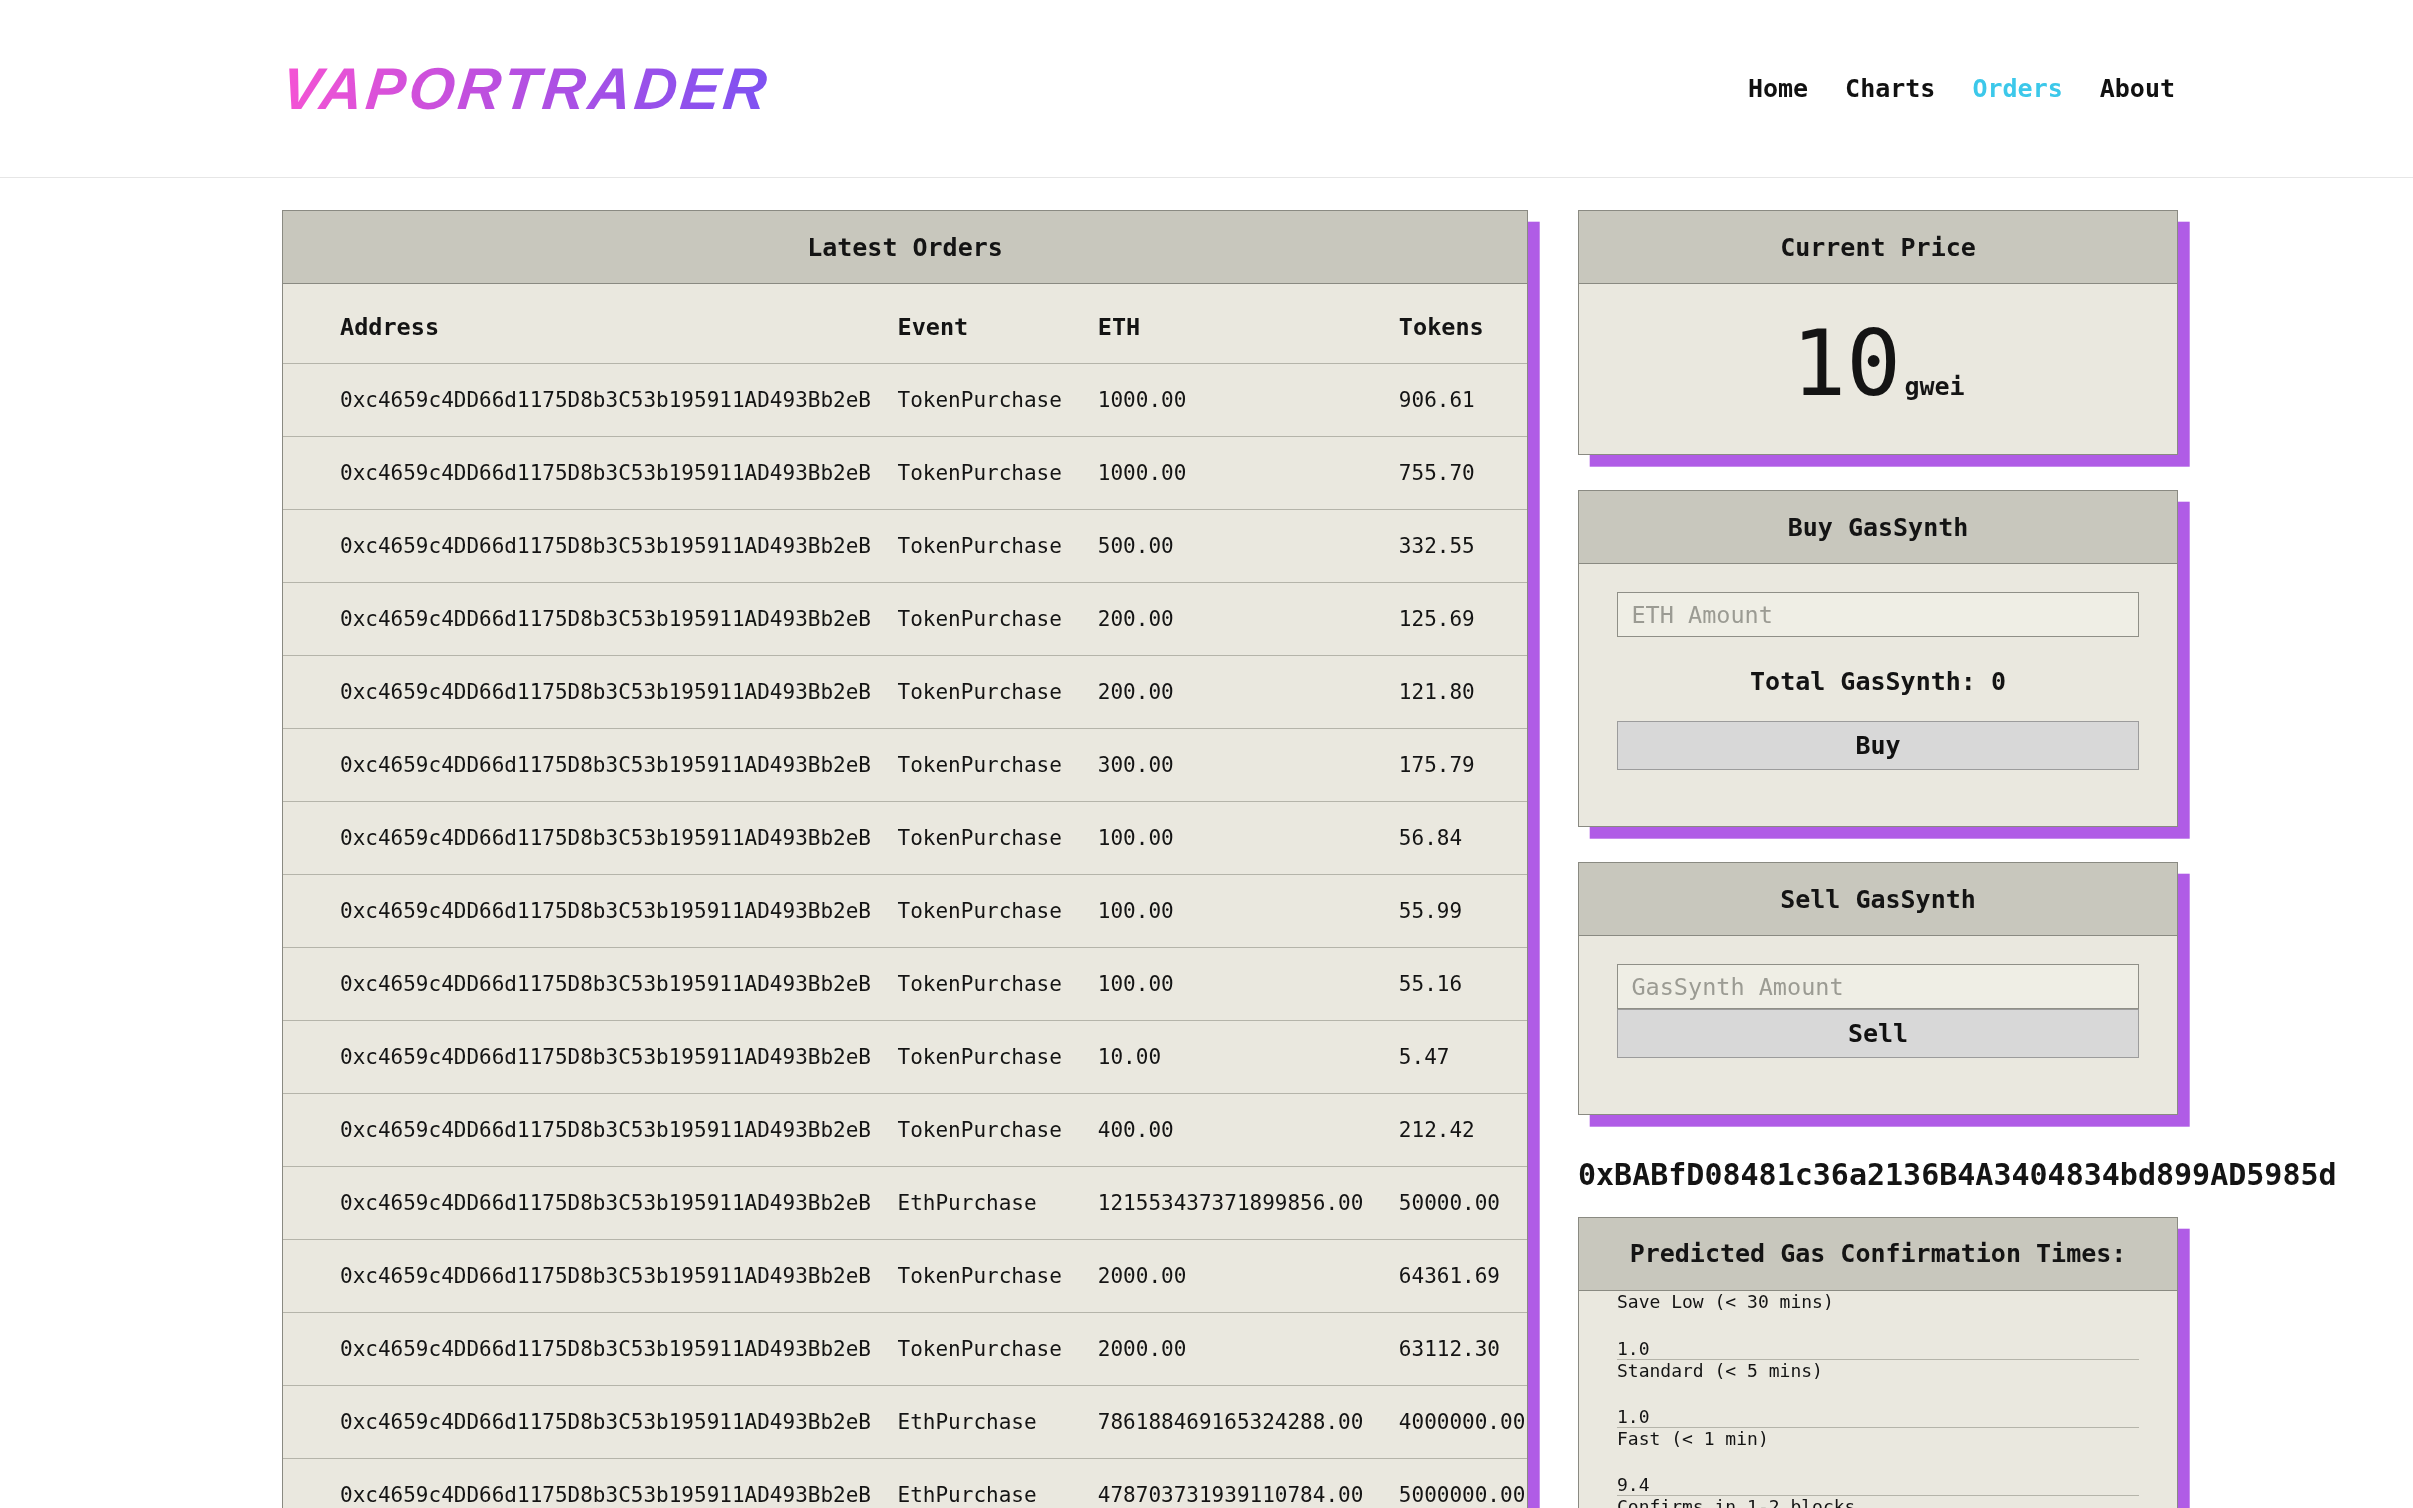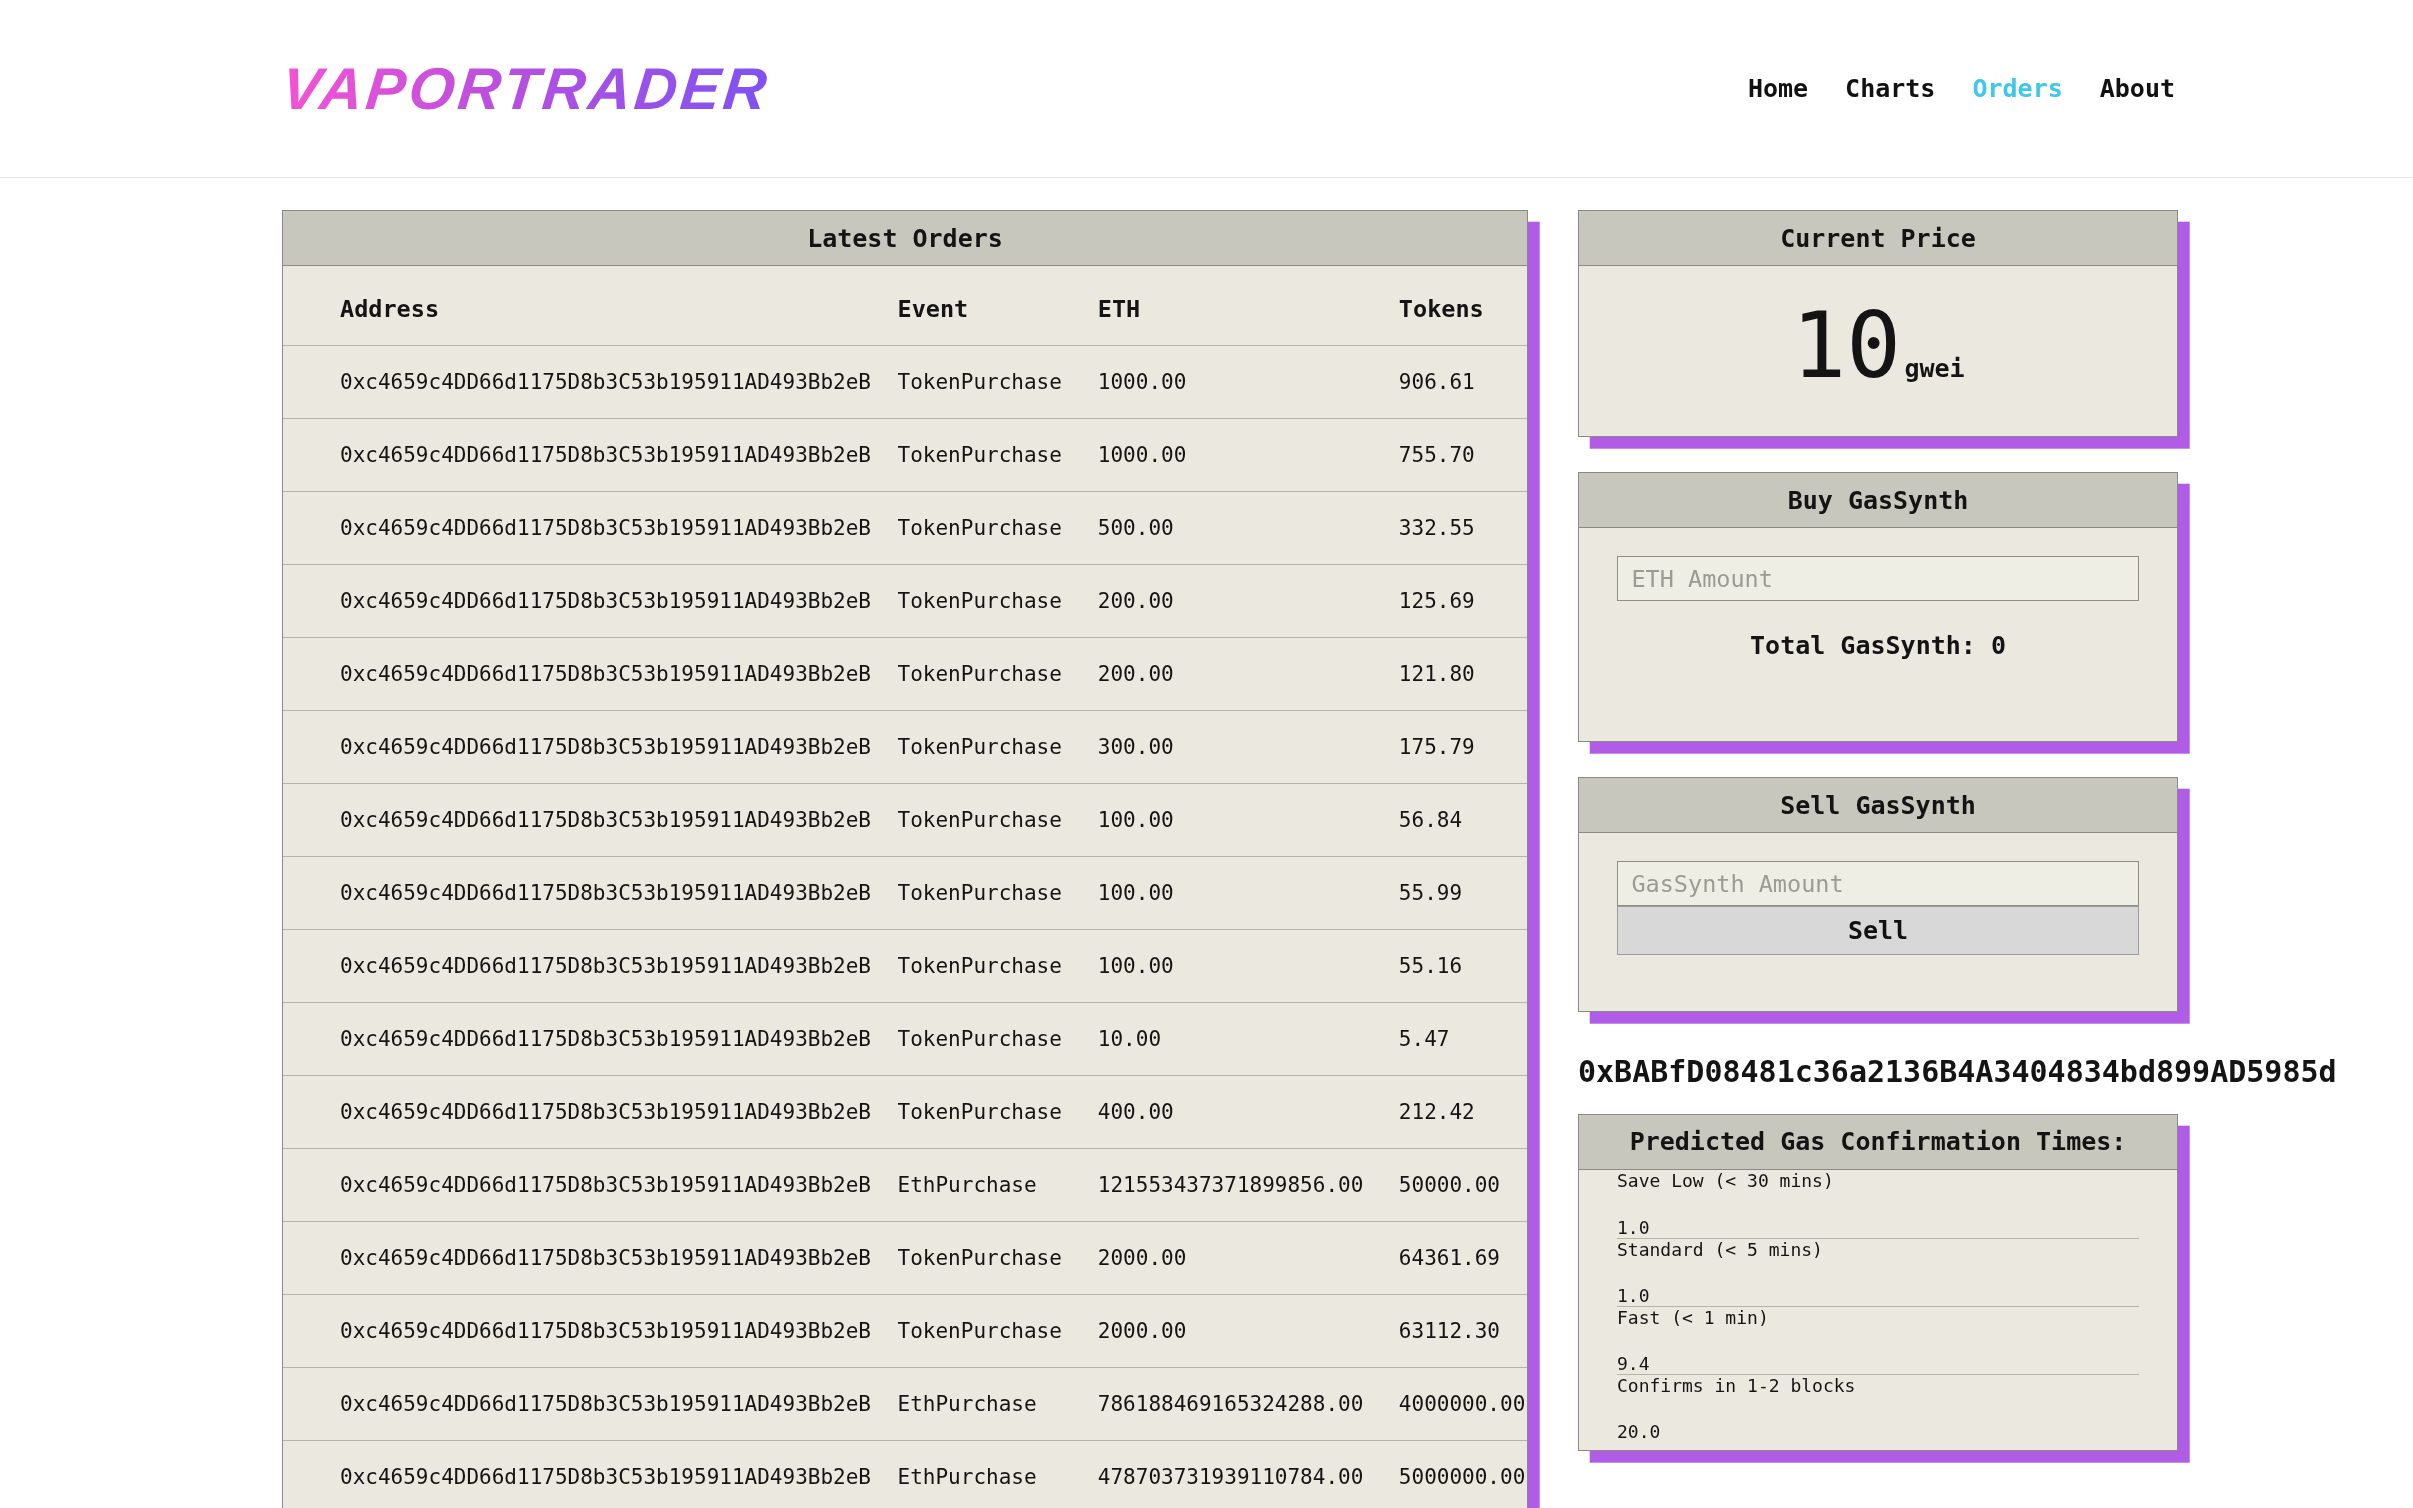--- a/index.html
+++ b/index.html
@@ -48,21 +48,21 @@
   main{
     display: flex; align-items: flex-start; gap: 50px;
     padding: 32px 235px 0 282px;
   }
   .panel{
     background: var(--panel-bg);
     border: 1.7px solid var(--panel-border);
     box-shadow: 11.7px 11.7px 0 var(--shadow);
   }
   .panel-header{
-    height: 55px;
+    height: 73px;
     background: var(--panel-header-bg);
     border-bottom: 1.7px solid var(--panel-border);
     display: flex; align-items: center; justify-content: center;
     font-weight: bold; font-size: 25px;
   }
 
   
   .orders-panel{ flex: 0 0 1246px; }
   .orders-table{ width: 100%; border-collapse: collapse; }
   .orders-table th{
@@ -271,20 +271,21 @@
         <span class="price-value">10</span>
         <span class="price-unit">gwei</span>
       </div>
     </section>
 
     <section class="panel">
       <div class="panel-header">Buy GasSynth</div>
       <div class="trade-body">
         <input class="trade-input" type="text" placeholder="ETH Amount" style="">
         <div class="trade-total">Total GasSynth: 0</div>
+        <button class="trade-btn">Buy</button>
       </div>
     </section>
 
     <section class="panel">
       <div class="panel-header">Sell GasSynth</div>
       <div class="trade-body">
         <input class="trade-input" type="text" placeholder="GasSynth Amount" style="">
         <button class="trade-btn">Sell</button>
       </div>
     </section>

